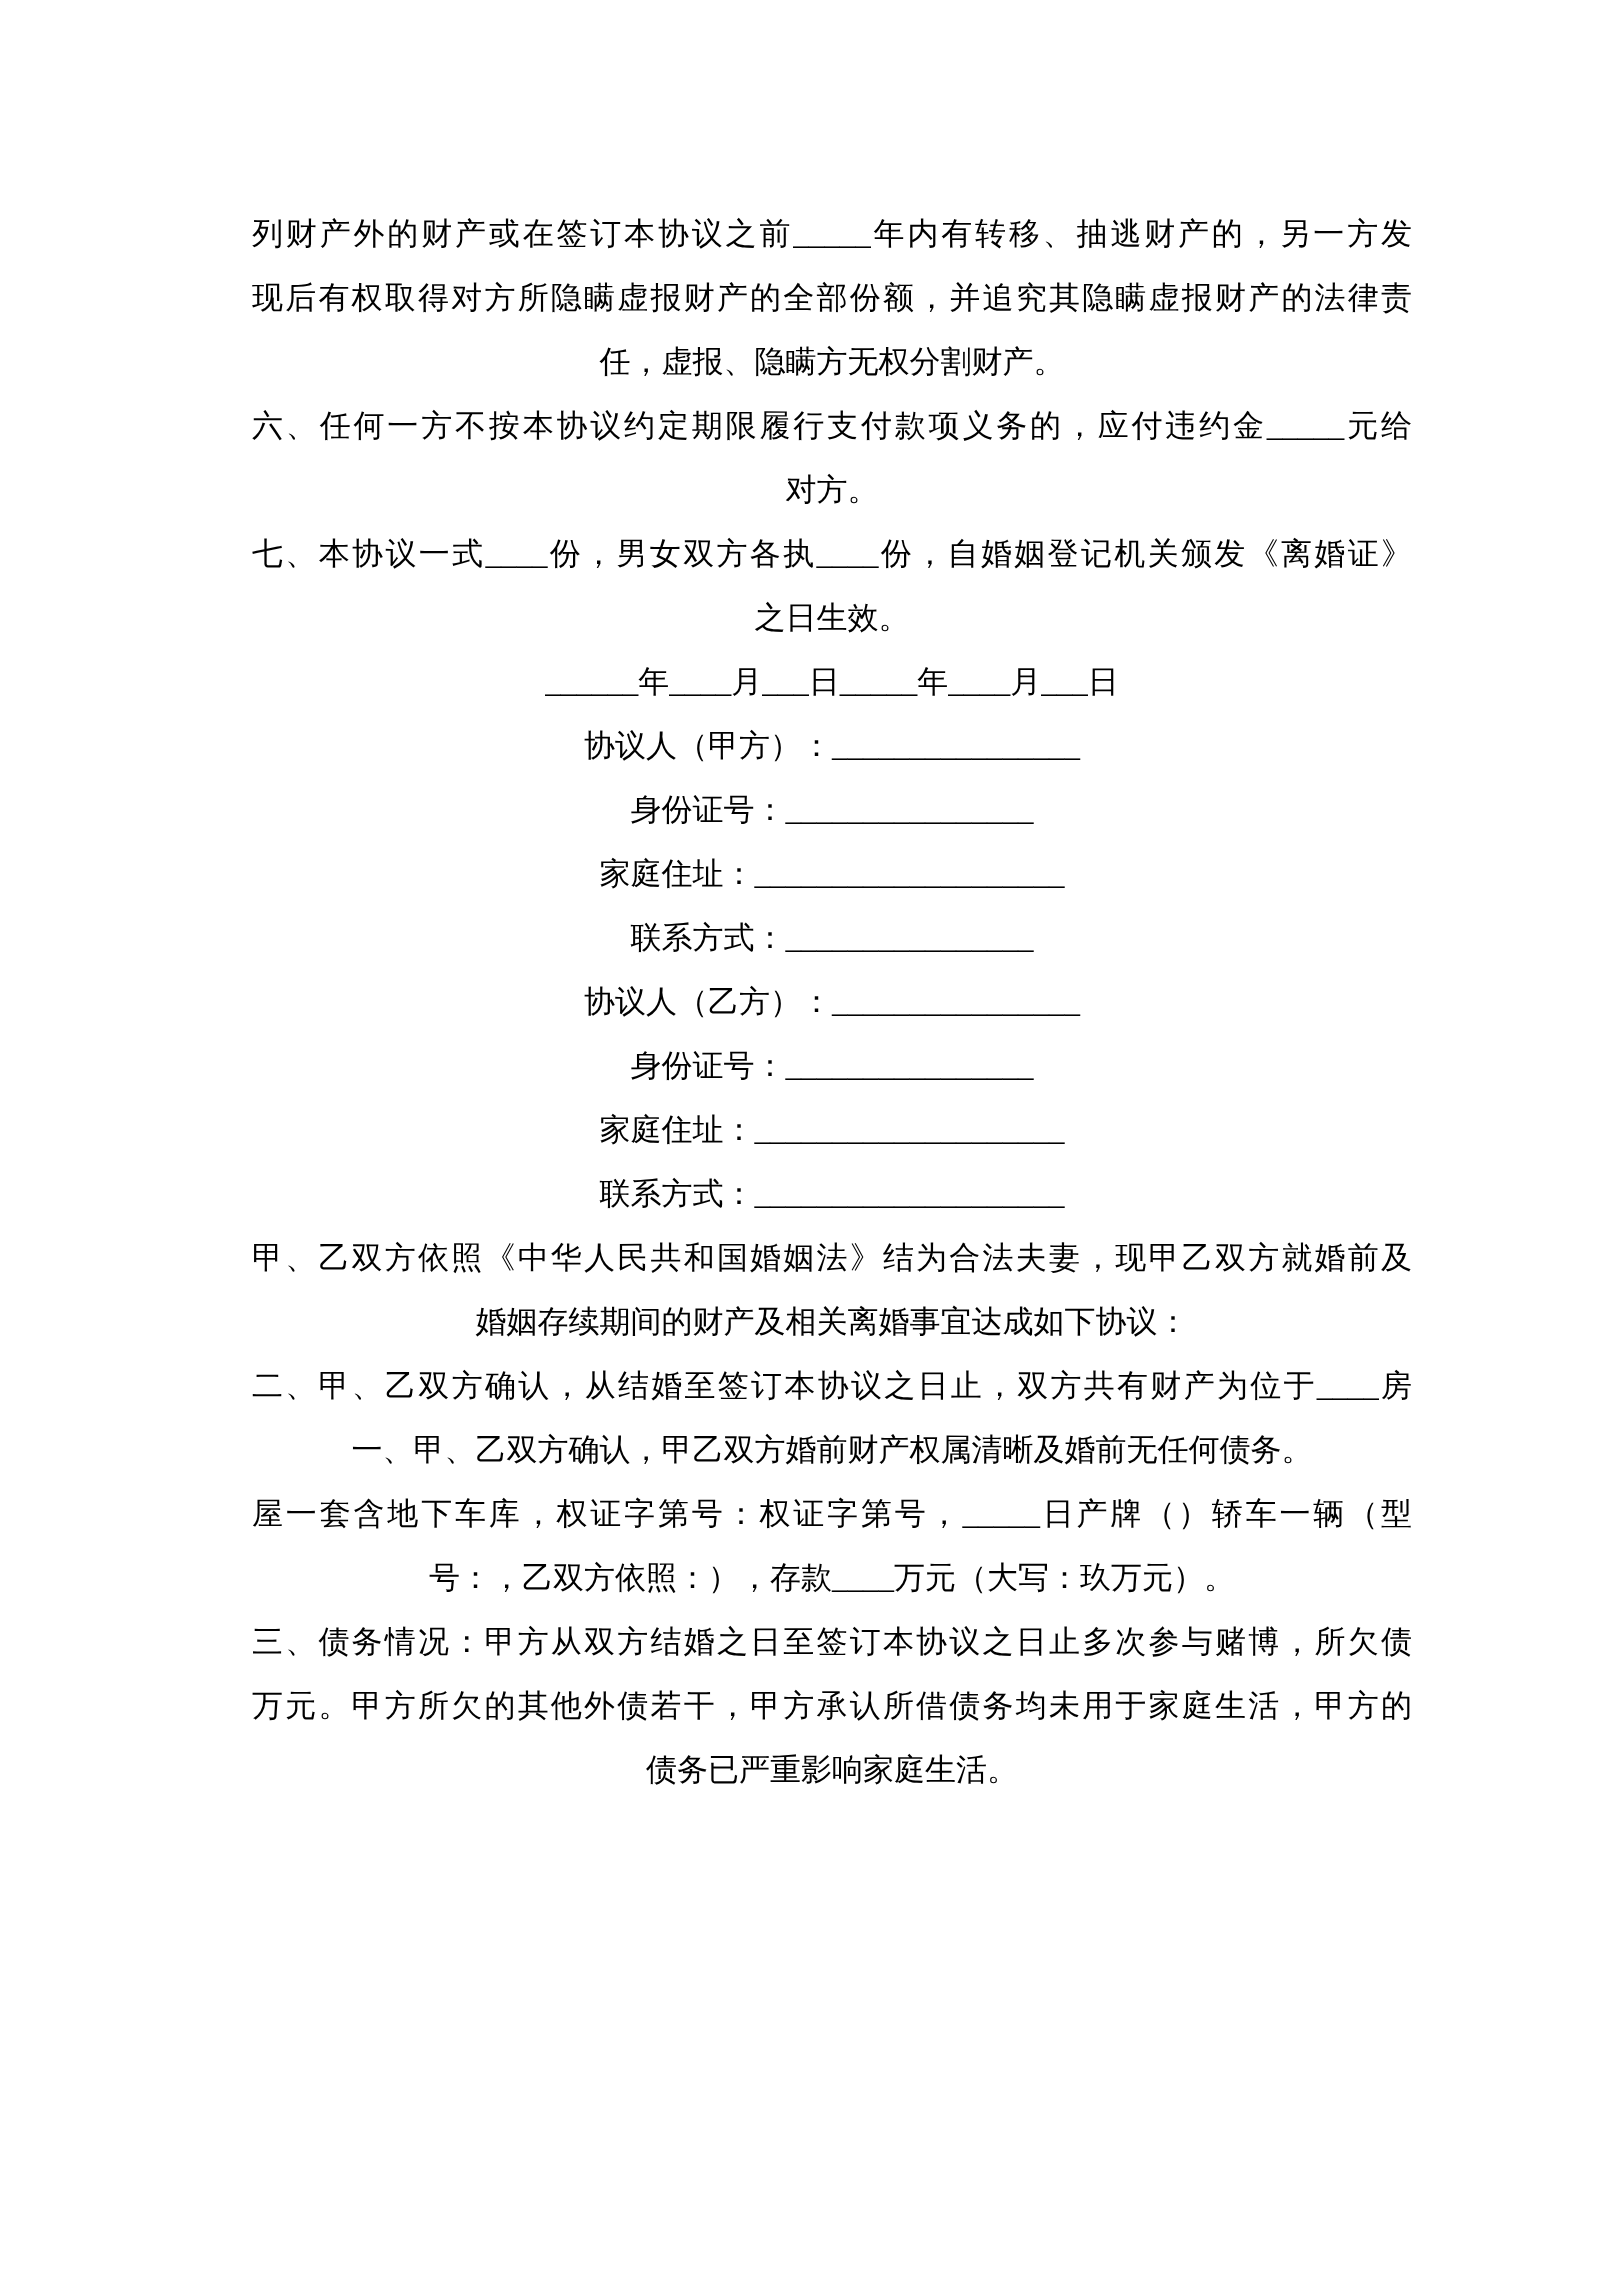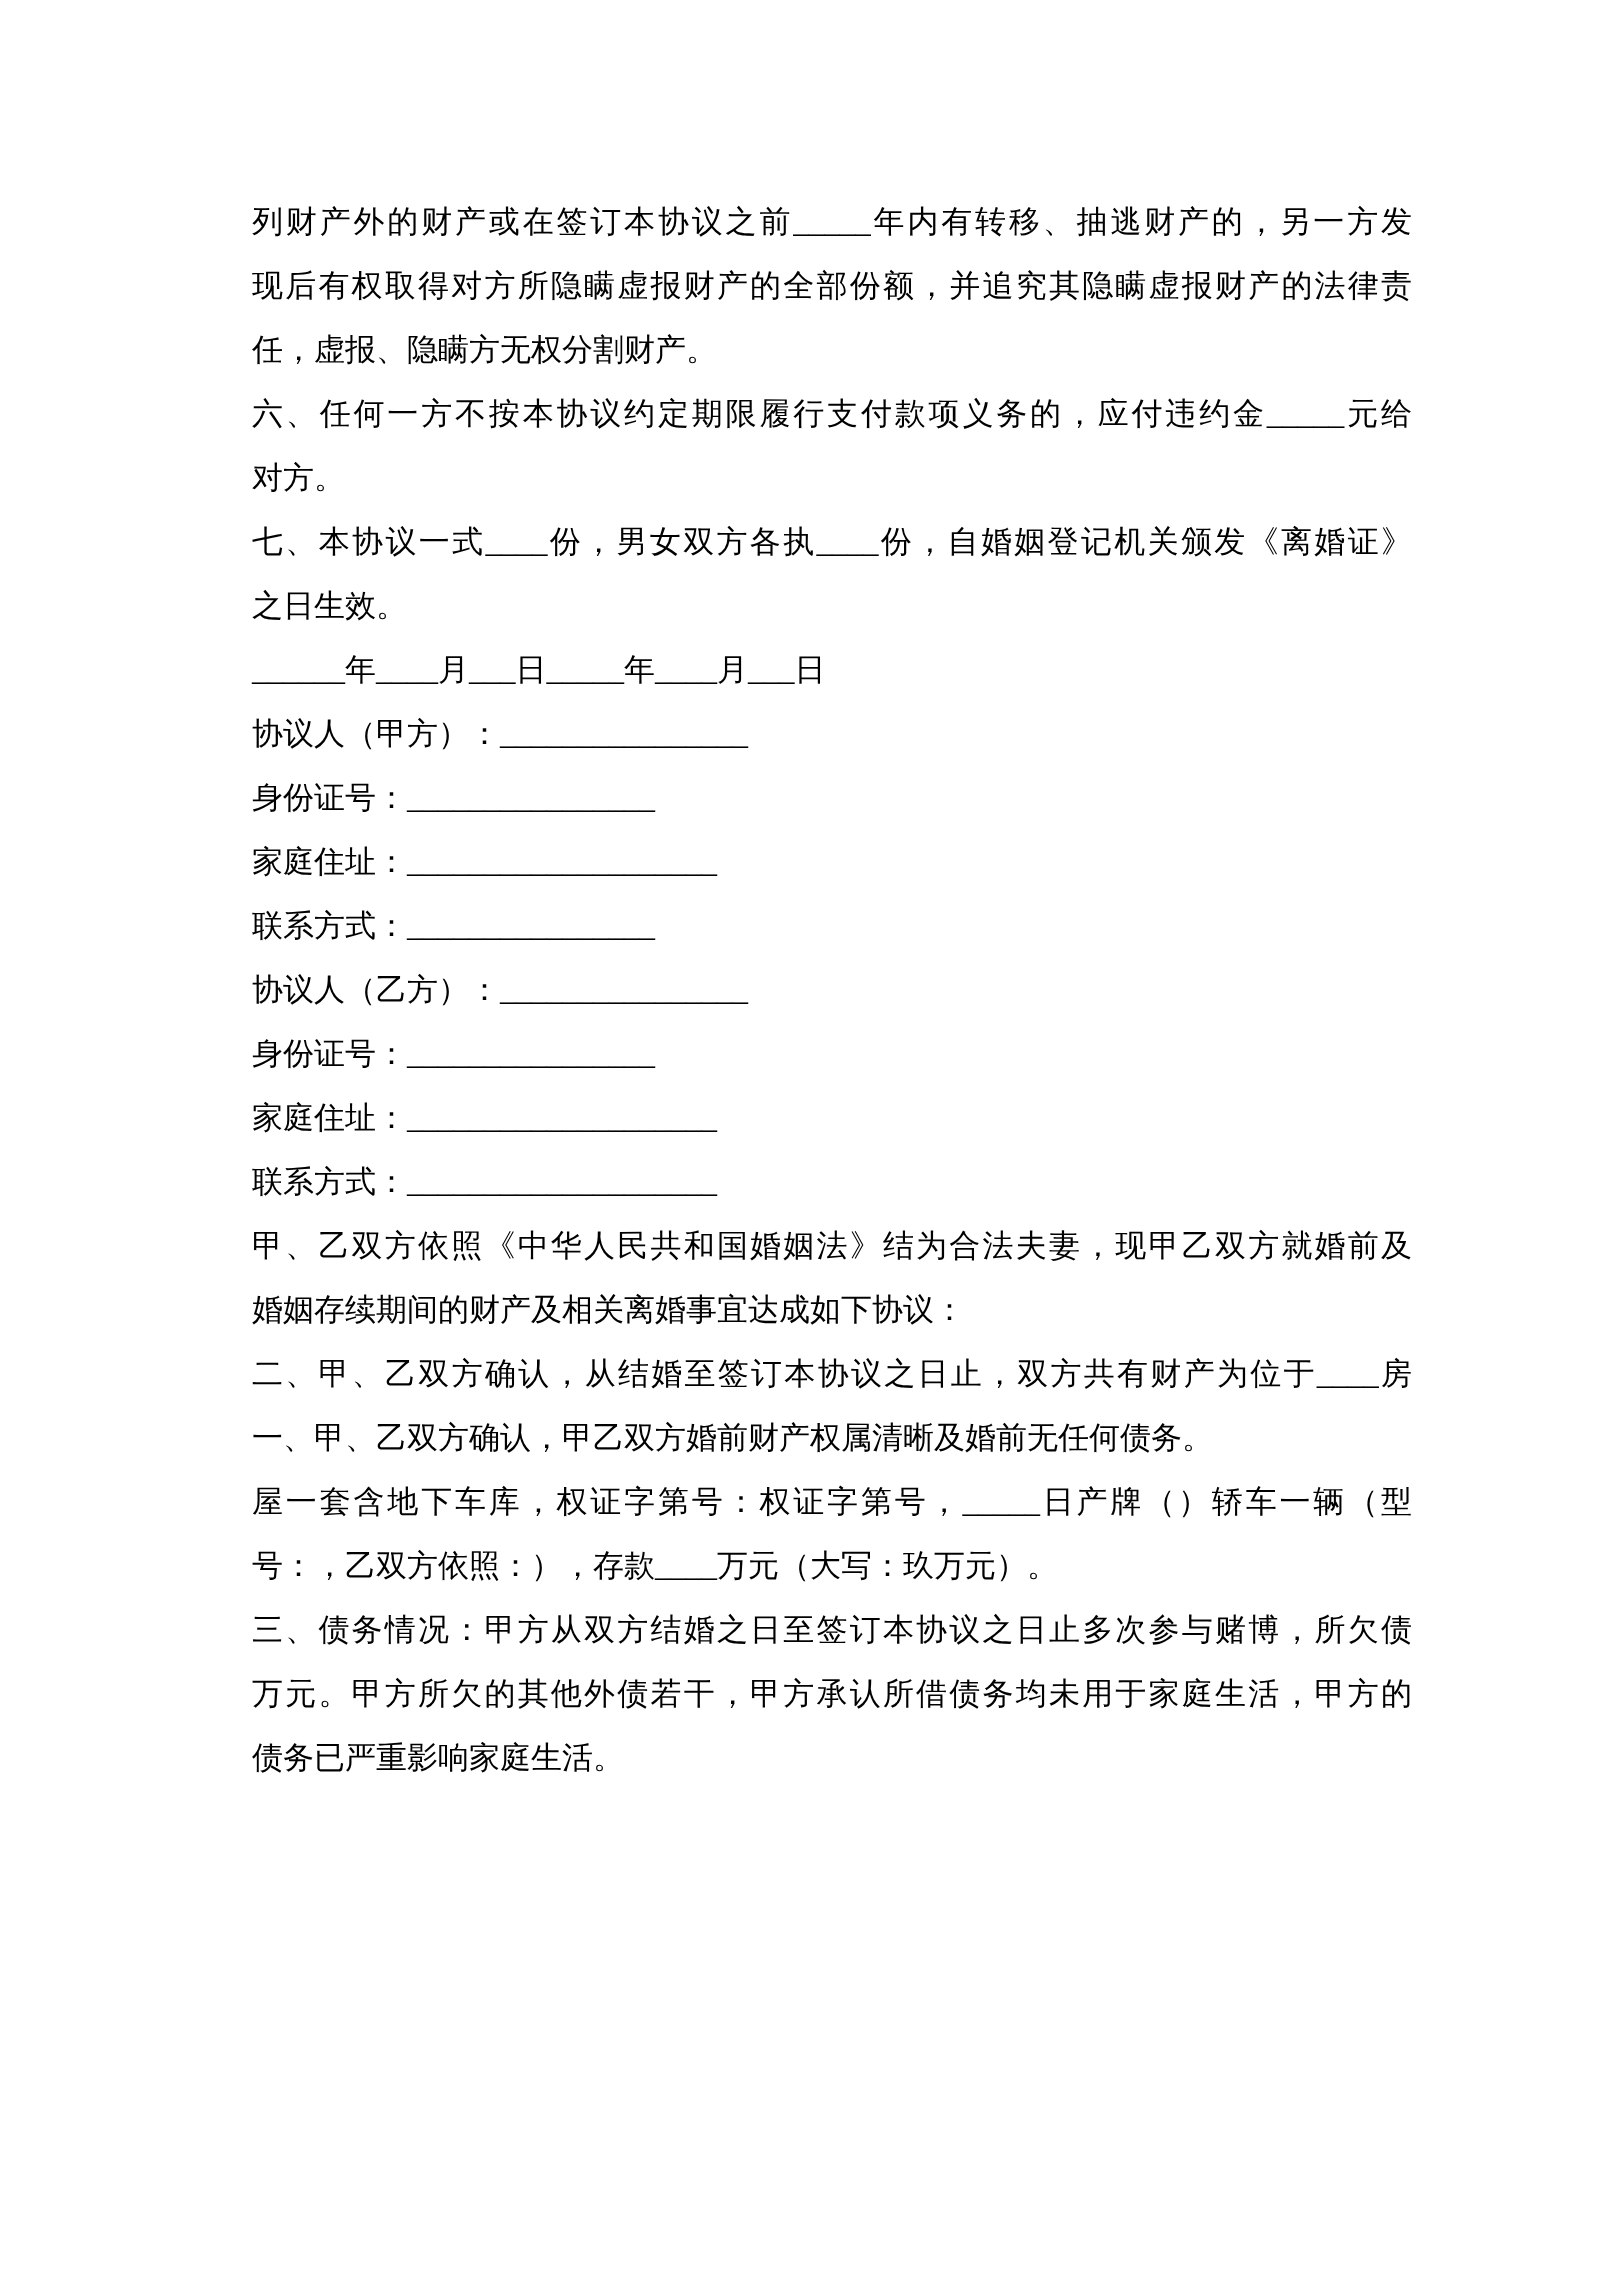--- a/index.html
+++ b/index.html
@@ -16,27 +16,27 @@
     .page {
       position: relative;
       width: 1623px;
       height: 2295px;
       background: #ffffff;
       overflow: hidden;
     }
     .content {
       position: absolute;
       left: 252px;
-      top: 190px;
+      top: 202px;
       width: 1160px;
     }
     .line {
       font-size: 31px;
       line-height: 64px;
-      text-align: left;
+      text-align: center;
       white-space: normal;
       letter-spacing: 0;
     }
     .line.j {
       text-align: justify;
       text-align-last: justify;
     }
   </style>
 </head>
 <body>

